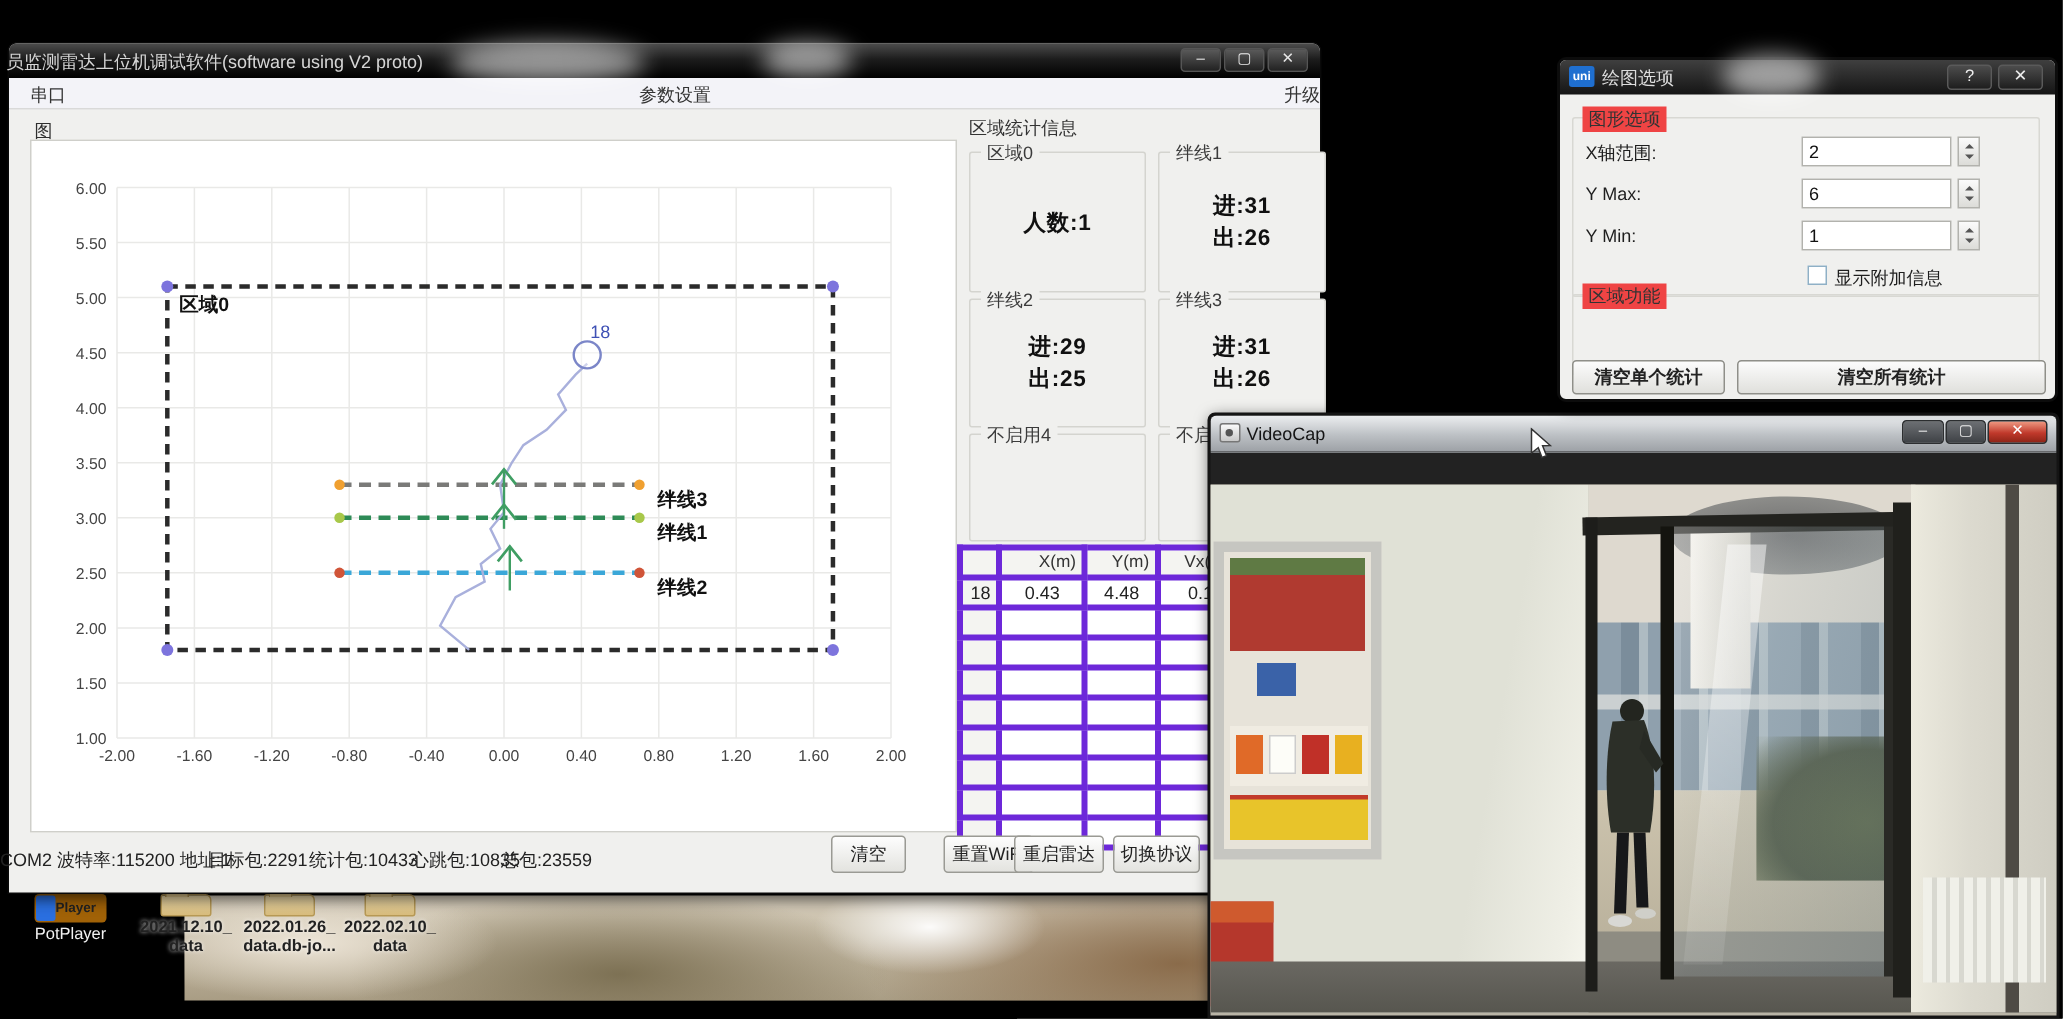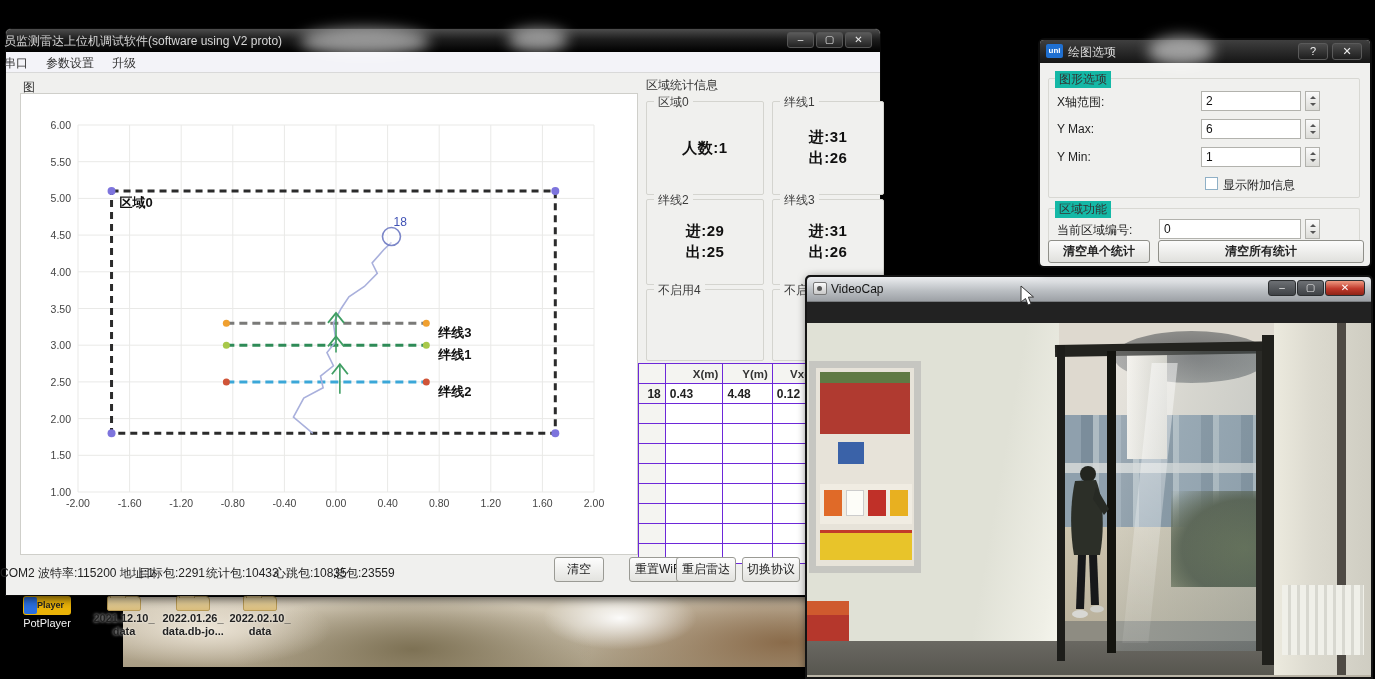--- a/index.html
+++ b/index.html
@@ -14,55 +14,55 @@
       radial-gradient(ellipse 180px 55px at 12% 45%, #ece4d6, rgba(0,0,0,0) 70%),
       radial-gradient(ellipse 240px 75px at 42% 75%, #7d7154, rgba(0,0,0,0) 75%),
       radial-gradient(ellipse 280px 85px at 96% 65%, #8a6b4a, rgba(0,0,0,0) 75%),
       linear-gradient(#d8cfbd, #a99d84); }
   .dicon { position:absolute; text-align:center; color:#222; font-size:11px; line-height:13px; }
   .dicon .lbl1,.dicon .lbl2 { text-shadow:0 0 3px rgba(255,255,255,.8); font-weight:bold; }
   .folder-ico { width:34px; height:15px; margin:0 auto 1px auto;
     background:linear-gradient(#f2dfae,#d9bd7d); border:1px solid #b89a55; border-radius:2px 4px 2px 2px; position:relative; }
   .folder-ico:before { content:""; position:absolute; left:2px; top:-4px; width:14px; height:4px; background:#e7cd90; border:1px solid #b89a55; border-bottom:none; border-radius:2px 2px 0 0; }
   .pot { position:absolute; left:8px; top:596px; width:78px; text-align:center; }
-  .pot .pbadge { width:48px; height:19px; margin:0 auto; background:#eab308; border-radius:3px; position:relative;
+  .pot .pbadge { width:48px; height:19px; margin:0 auto; background:#a16207; border-radius:3px; position:relative;
      font-size:9px; font-weight:bold; color:#222; line-height:19px; padding-left:14px; text-align:left; }
   .pot .pbadge:before { content:""; position:absolute; left:1px; top:1px; width:13px; height:17px; background:#2a6fe0; border-radius:2px; }
   .pot .plbl { color:#f2f2f2; font-size:11px; margin-top:2px; text-shadow:1px 1px 2px #000; }
 
   
   .win { position:absolute; border:1px solid #090909; border-radius:6px 6px 0 0; box-shadow:2px 3px 10px rgba(0,0,0,.65); }
   .tb-dark { position:absolute; left:0; top:0; right:0; height:23px; border-radius:5px 5px 0 0;
      background:linear-gradient(#4c4c4c,#1d1d1d 45%,#000); color:#d6d6d6; font-size:12px; }
   .tb-dark .t { position:absolute; top:4px; white-space:nowrap; }
   .wbtns { position:absolute; top:3px; right:8px; display:flex; gap:2px; }
   .wbtn { width:27px; height:16px; border:1px solid #555; border-radius:3px;
      background:linear-gradient(#5a5a5a,#222); color:#e8e8e8; font-size:10px; line-height:14px; text-align:center; }
 
   
   #mainwin { left:5px; top:28px; width:876px; height:568px; background:#f0f0ee; }
   #mainmenu { position:absolute; left:0; top:23px; right:0; height:21px; background:#f3f3f8; border-bottom:1px solid #d9d9d9;
-     display:flex; gap:18px; padding:3px 0 0 4px; font-size:12px; color:#333; }
+     display:flex; gap:18px; padding:3px 0 0 20px; font-size:12px; color:#333;justify-content:space-between; }
   #plot-group-label { position:absolute; left:17px; top:50px; font-size:12px; color:#2f2f2f; }
   #chartpanel { position:absolute; left:14px; top:64px; width:618px; height:462px; background:#fff; border:1px solid #cfcfca; }
 
   
   .panel-title { position:absolute; left:640px; top:48px; font-size:12px; color:#333; }
   .gbox { position:absolute; border:1px solid #d4d4cf; border-radius:2px; background:#f0f0ee; }
   .gbox-label { position:absolute; left:7px; top:-8px; background:#f0f0ee; padding:0 4px; font-size:12px; color:#3b3b3b; }
   .gbox-lines { position:absolute; inset:0; display:flex; flex-direction:column; justify-content:center; align-items:center; gap:2px; }
   .statline { font-size:15px; font-weight:bold; color:#101010; letter-spacing:.5px; }
   .statline:empty { display:none; }
 
   
   #ttable { position:absolute; left:632px; top:334px; width:246px; border-collapse:collapse; background:#fff; font-size:12px; }
-  #ttable th,#ttable td { border:1px solid #6d28d9; height:20px; padding:0 4px; font-weight:bold; color:#222; white-space:nowrap; overflow:hidden; }
+  #ttable th,#ttable td { border:4px solid #6d28d9; height:20px; padding:0 4px; font-weight:normal; color:#222; white-space:nowrap; overflow:hidden; }
   #ttable th { background:#f4f4f1; color:#333; text-align:right; font-size:11.5px; }
   #ttable td.rowid { background:#f4f4f1; text-align:right; width:26px; }
-  #ttable td { text-align:left; }
+  #ttable td { text-align:center; }
 
   
   #statusbar { position:absolute; left:0; right:0; top:520px; height:47px; font-size:12px; color:#222; }
   #statusbar .st { position:absolute; top:16px; white-space:nowrap; }
   .sbtn { position:absolute; top:8px; height:25px; border:1px solid #9a9a94; border-radius:3px;
      background:linear-gradient(#fdfdfd,#e3e3df); font-size:12px; color:#222; text-align:center; line-height:23px; }
 
   
   #vcwin { left:805px; top:275px; width:568px; height:404px; background:#222; border-radius:5px 5px 0 0; border:2px solid #141414; }
   #vctb { position:absolute; left:0; top:0; right:0; height:25px; border-radius:4px 4px 0 0;
@@ -84,21 +84,21 @@
   
   #dlg { left:1038px; top:38px; width:334px; height:230px; background:#f0f0ee; border-radius:6px; border:2px solid #0c0c0c; }
   #dlgtb { position:absolute; left:0; top:0; right:0; height:23px; border-radius:4px 4px 0 0;
      background:linear-gradient(#3f3f3f,#151515); color:#dcdcdc; font-size:12px; }
   .uni-ico { position:absolute; left:6px; top:4px; width:17px; height:14px; background:#1f6fd0; border-radius:2px;
      color:#fff; font-size:8px; font-weight:bold; text-align:center; line-height:14px; }
   #dlgtb .t { position:absolute; left:28px; top:4px; }
   .dbtn { position:absolute; top:3px; width:30px; height:17px; border:1px solid #5a5a5a; border-radius:3px;
      background:linear-gradient(#4c4c4c,#1e1e1e); color:#eee; font-size:11px; text-align:center; line-height:15px; }
   .grp { position:absolute; left:8px; right:10px; border:1px solid #d8d8d3; border-radius:2px; }
-  .grp-label { position:absolute; left:6px; top:-8px; background:#14b8a6; padding:0 4px; font-size:12px; color:#333; }
+  .grp-label { position:absolute; left:6px; top:-8px; background:#ef4444; padding:0 4px; font-size:12px; color:#333; }
   .drow { position:absolute; left:0; right:0; height:20px; }
   .drow .dl { position:absolute; left:8px; top:3px; font-size:12px; color:#1e1e1e; }
   .dinput { position:absolute; left:152px; width:100px; height:20px; background:#fff; border:1px solid #b2b2ad;
      font-size:12px; color:#111; padding:2px 4px; }
   .spin { position:absolute; left:256px; width:15px; height:20px; border:1px solid #b2b2ad; background:linear-gradient(#fbfbfb,#dcdcd8); }
   .spin:before { content:""; position:absolute; left:4px; top:4px; border:3px solid transparent; border-bottom-color:#555; border-top-width:0; }
   .spin:after { content:""; position:absolute; left:4px; bottom:4px; border:3px solid transparent; border-top-color:#555; border-bottom-width:0; }
   .chk { position:absolute; left:156px; top:2px; width:13px; height:13px; background:#fff; border:1px solid #8fb0c6; }
   .chklbl { position:absolute; left:174px; top:2px; font-size:12px; color:#1e1e1e; }
   .dlgbtn { position:absolute; height:23px; border:1px solid #8f8f89; border-radius:3px;
@@ -441,27 +441,22 @@
         <span class="dl">Y Min:</span>
         <div class="dinput">1</div>
         <div class="spin"></div>
       </div>
       <div class="drow" style="top:96px">
         <div class="chk"></div>
         <span class="chklbl">显示附加信息</span>
       </div>
     </div>
 
-    <div class="grp" style="top:168px;height:54px;border-bottom:none">
+    <div class="grp" style="top:156px;height:54px;border-bottom:none">
       <span class="grp-label">区域功能</span>
-      <div class="drow" style="top:10px">
-        <span class="dl">当前区域编号:</span>
-        <div class="dinput" style="left:110px;width:142px">0</div>
-        <div class="spin"></div>
-      </div>
     </div>
     <div class="dlgbtn" style="left:8px;top:200px;width:102px">清空单个统计</div>
     <div class="dlgbtn" style="left:118px;top:200px;width:206px">清空所有统计</div>
   </div>
 
   <div class="blob" style="left:300px;top:28px;width:130px;height:28px"></div>
   <div class="blob" style="left:508px;top:28px;width:60px;height:24px"></div>
   <div class="blob" style="left:1148px;top:36px;width:66px;height:30px"></div>
 
   <svg id="cursor" style="left:1020px;top:285px" width="16" height="22" viewBox="0 0 16 22">

